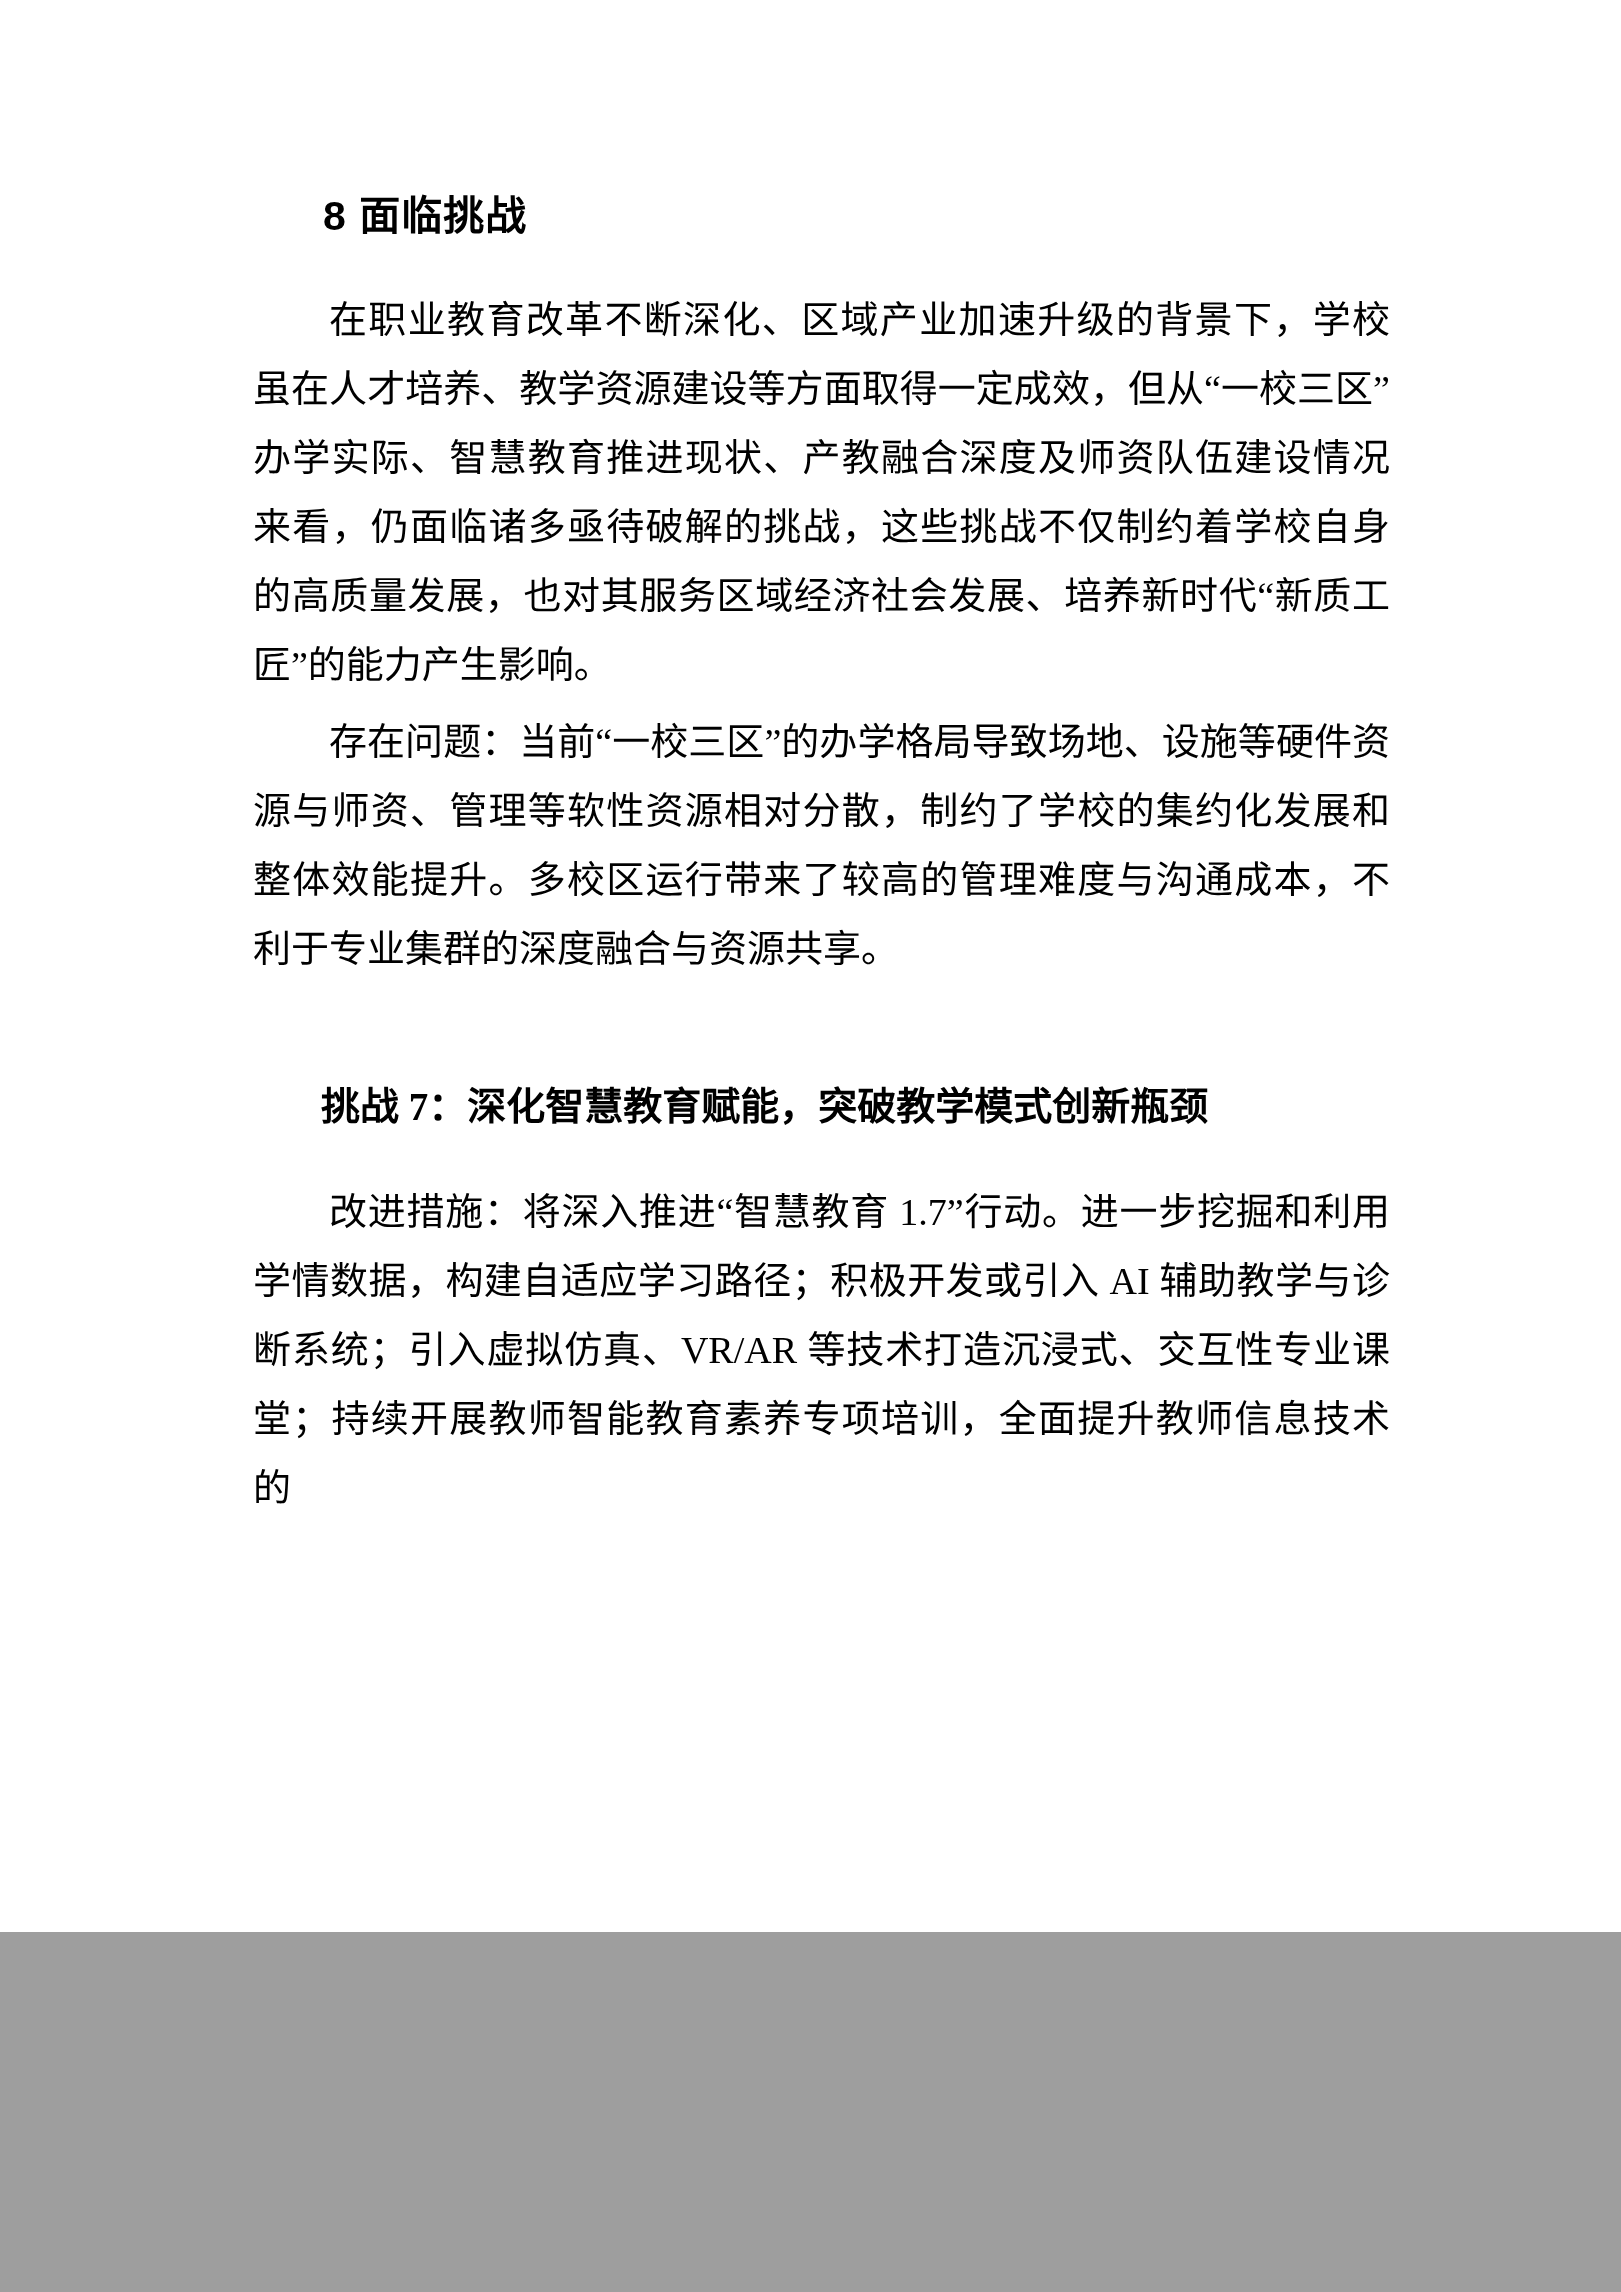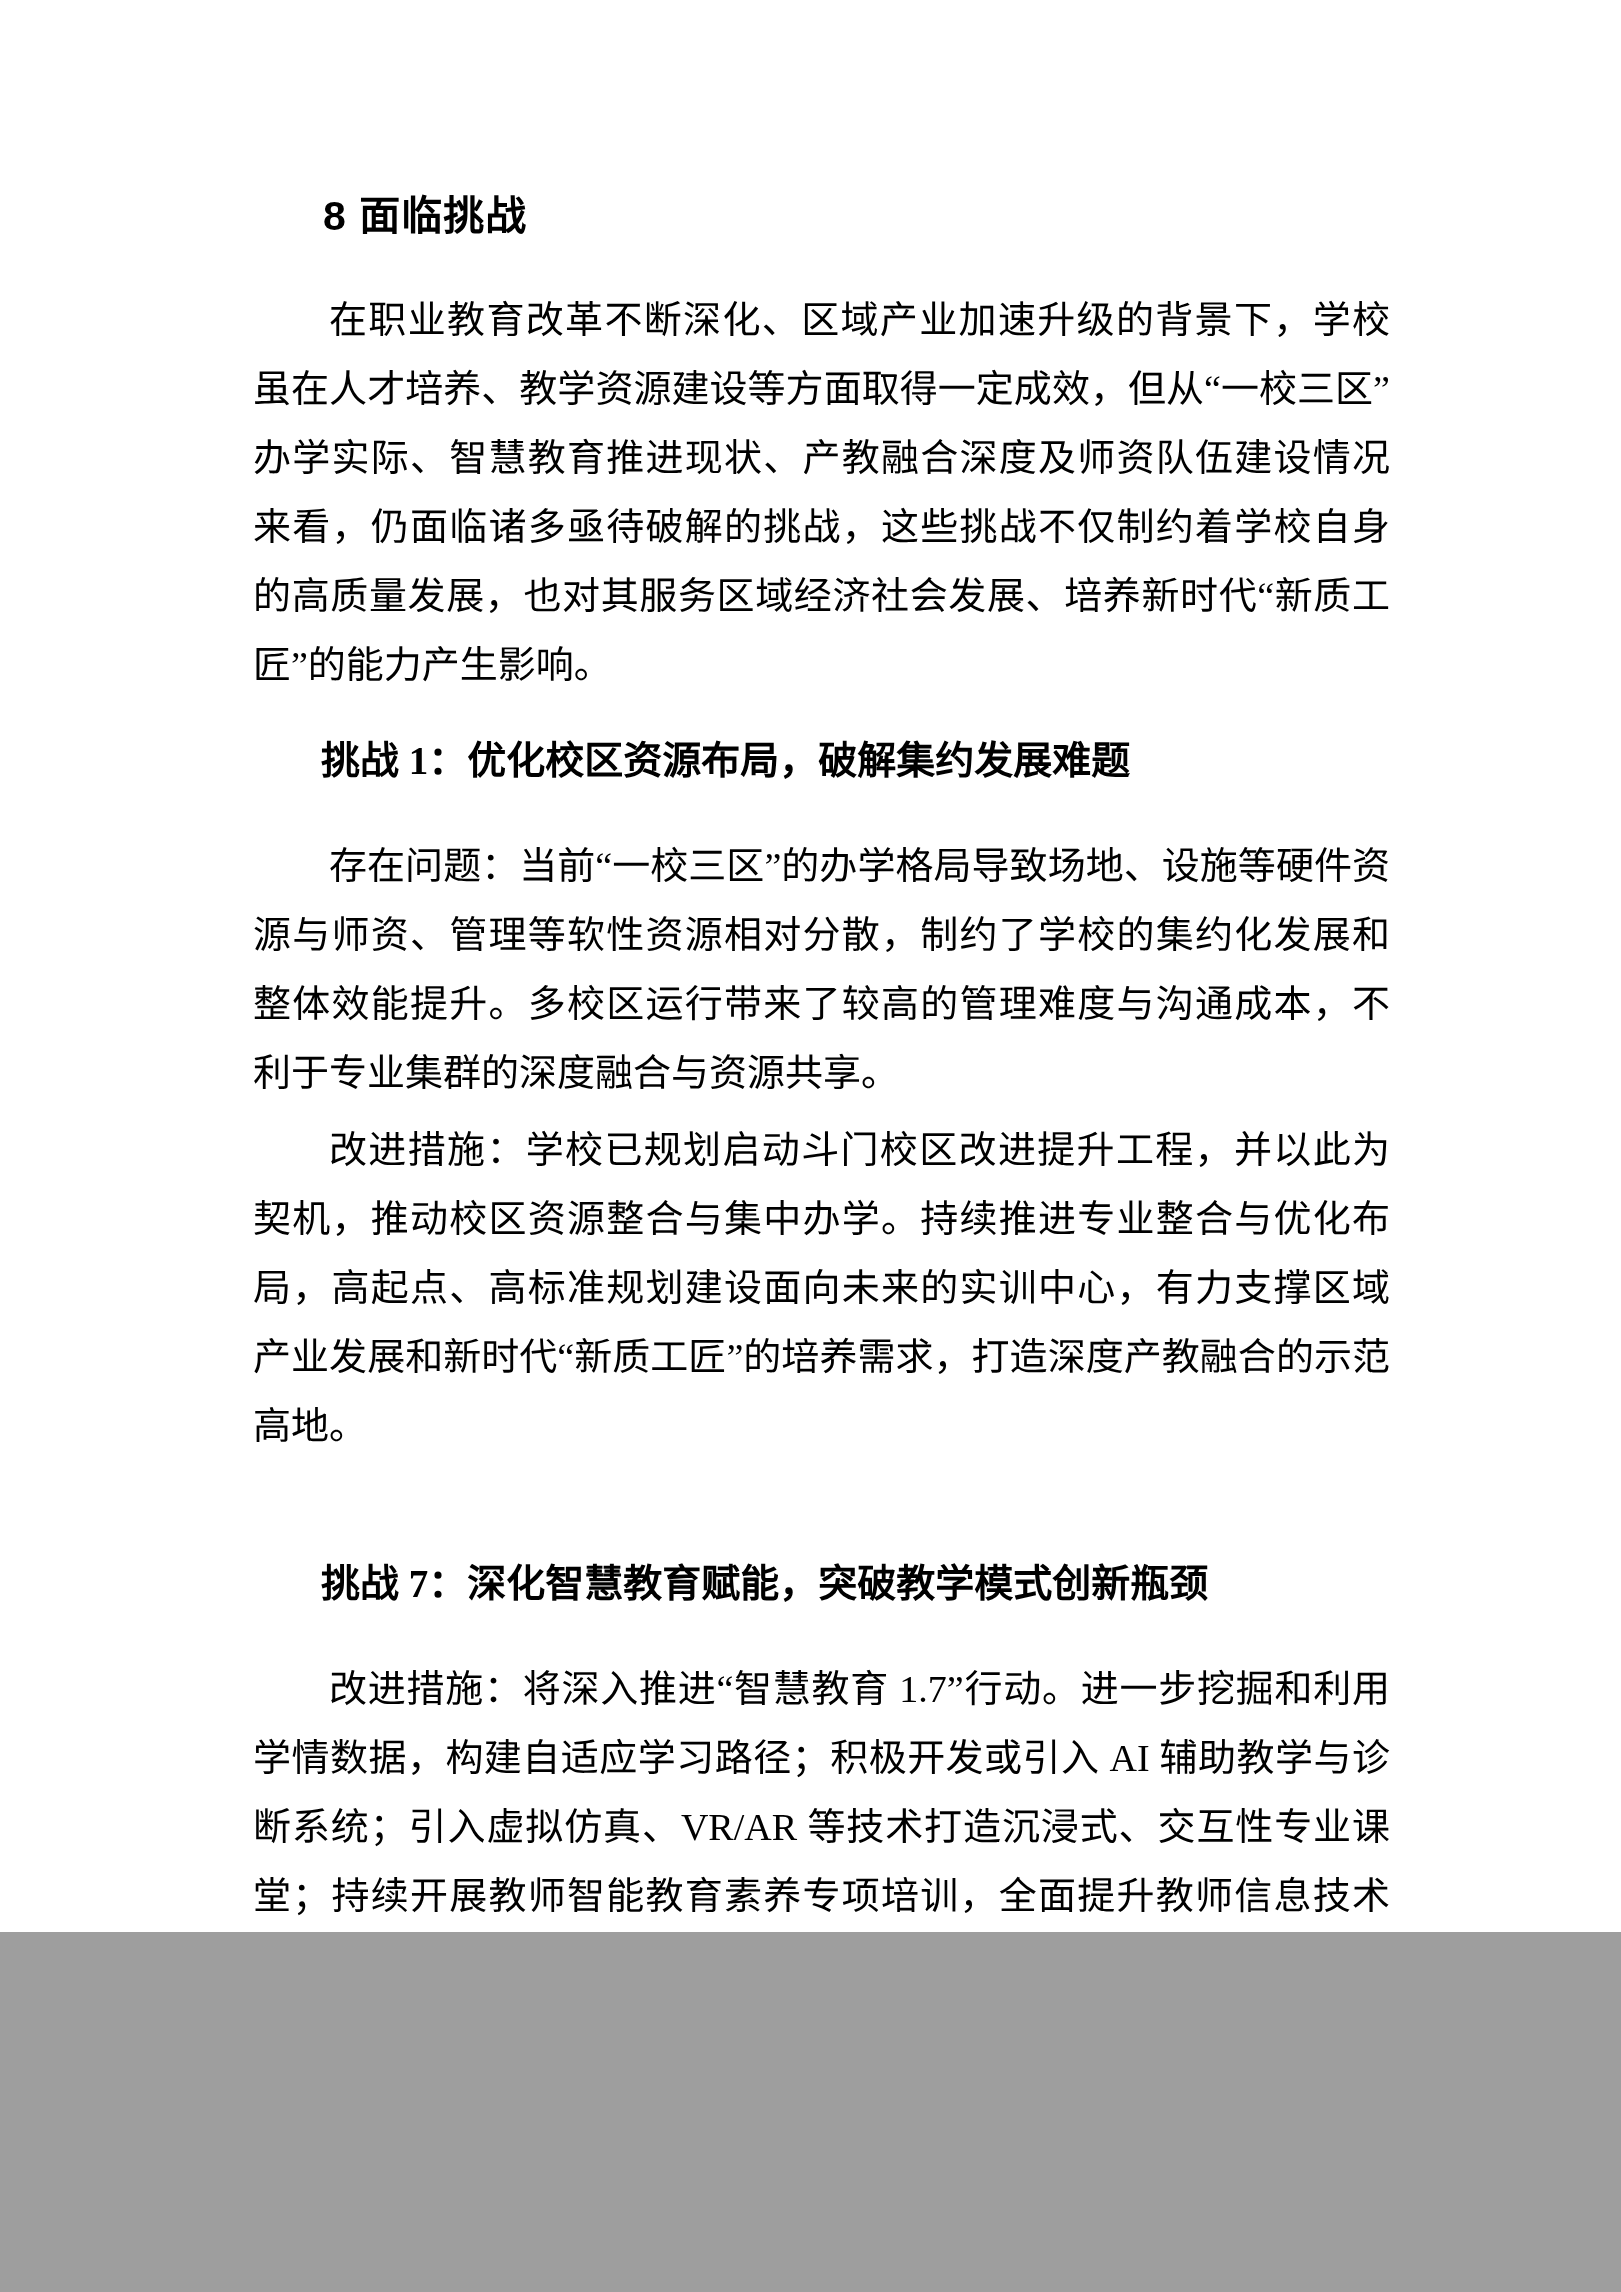--- a/index.html
+++ b/index.html
@@ -67,23 +67,21 @@
 <body>
 
 <div class="page">
   <div class="content">
 
     <h1 class="doc-title">8 面临挑战</h1>
 
     <p class="body">在职业教育改革不断深化、区域产业加速升级的背景下，学校虽在人才培养、教学资源建设等方面取得一定成效，但从“一校三区”办学实际、智慧教育推进现状、产教融合深度及师资队伍建设情况来看，仍面临诸多亟待破解的挑战，这些挑战不仅制约着学校自身的高质量发展，也对其服务区域经济社会发展、培养新时代“新质工匠”的能力产生影响。</p>
 
     <section>
-      <h2 class="challenge-heading">挑战 1：优化校区资源布局，破解集约发展难题</h2>
       <p class="body">存在问题：当前“一校三区”的办学格局导致场地、设施等硬件资源与师资、管理等软性资源相对分散，制约了学校的集约化发展和整体效能提升。多校区运行带来了较高的管理难度与沟通成本，不利于专业集群的深度融合与资源共享。</p>
-      <p class="body">改进措施：学校已规划启动斗门校区改进提升工程，并以此为契机，推动校区资源整合与集中办学。持续推进专业整合与优化布局，高起点、高标准规划建设面向未来的实训中心，有力支撑区域产业发展和新时代“新质工匠”的培养需求，打造深度产教融合的示范高地。</p>
     </section>
 
     <section class="challenge-2">
       <h2 class="challenge-heading">挑战 7：深化智慧教育赋能，突破教学模式创新瓶颈</h2>
       <p class="body">改进措施：将深入推进“智慧教育 1.7”行动。进一步挖掘和利用学情数据，构建自适应学习路径；积极开发或引入 AI 辅助教学与诊断系统；引入虚拟仿真、VR/AR 等技术打造沉浸式、交互性专业课堂；持续开展教师智能教育素养专项培训，全面提升教师信息技术的</p>
     </section>
 
   </div>
 
   <div class="page-number">102</div>

